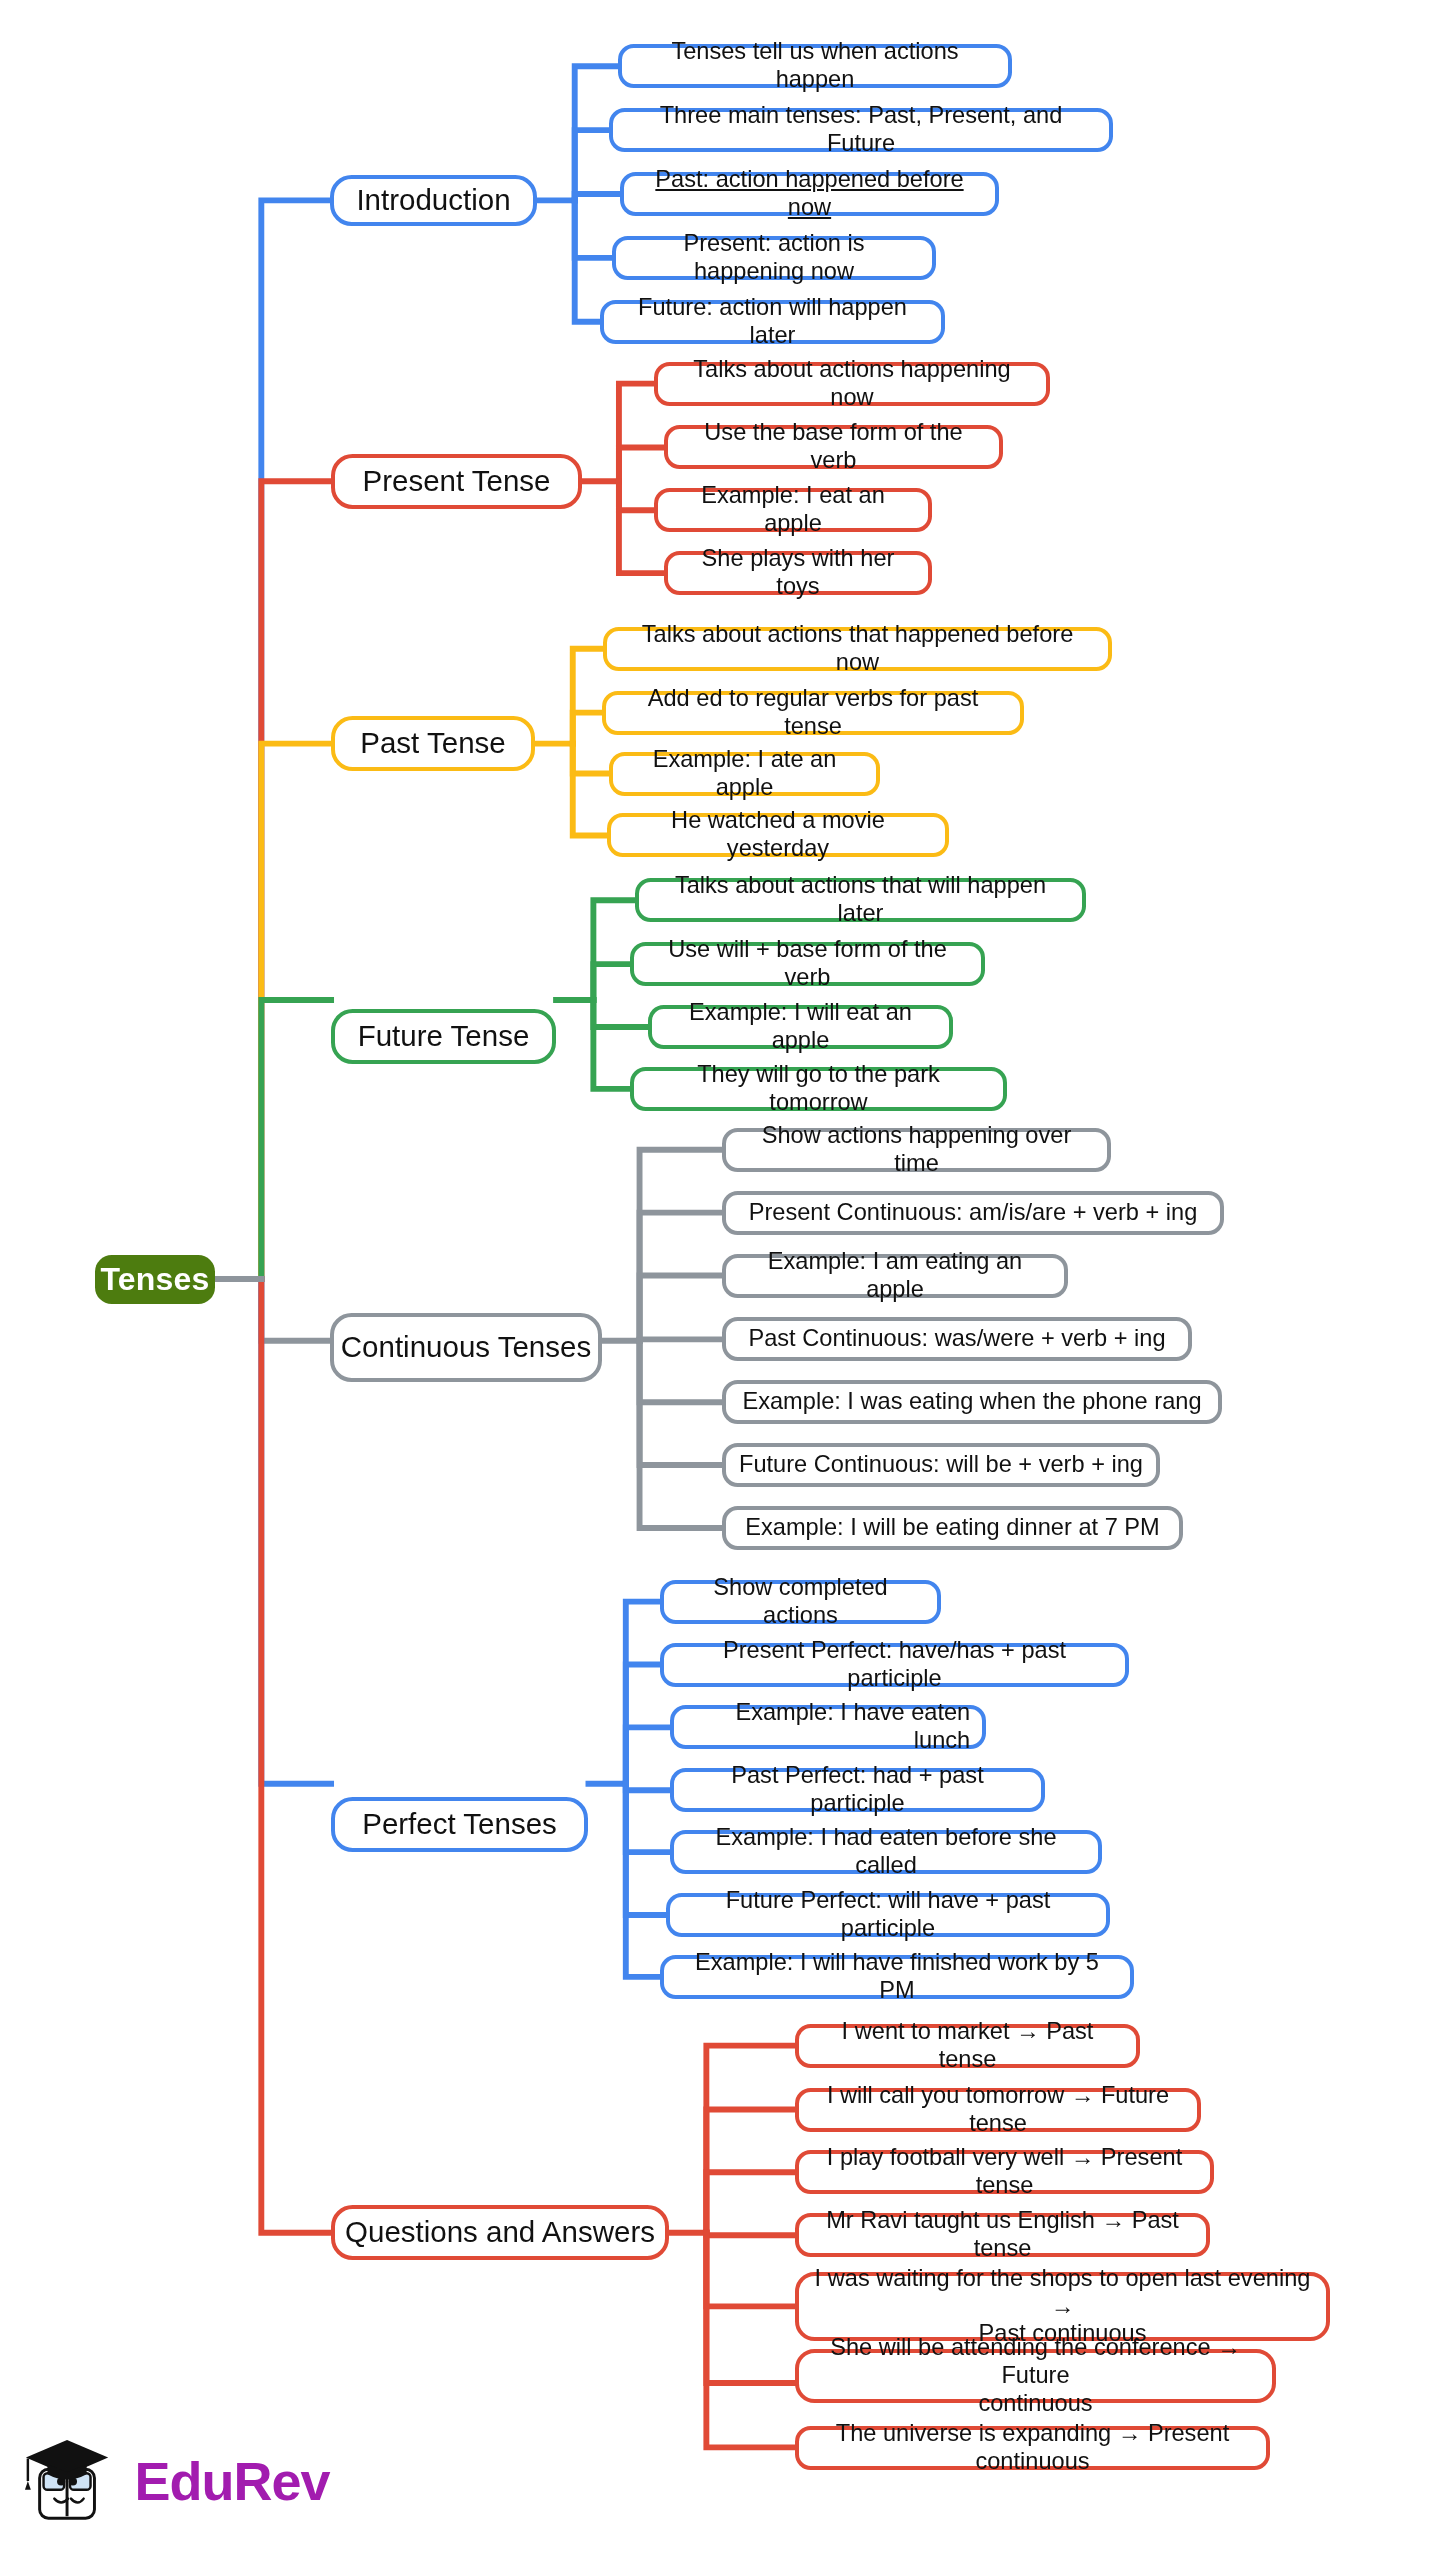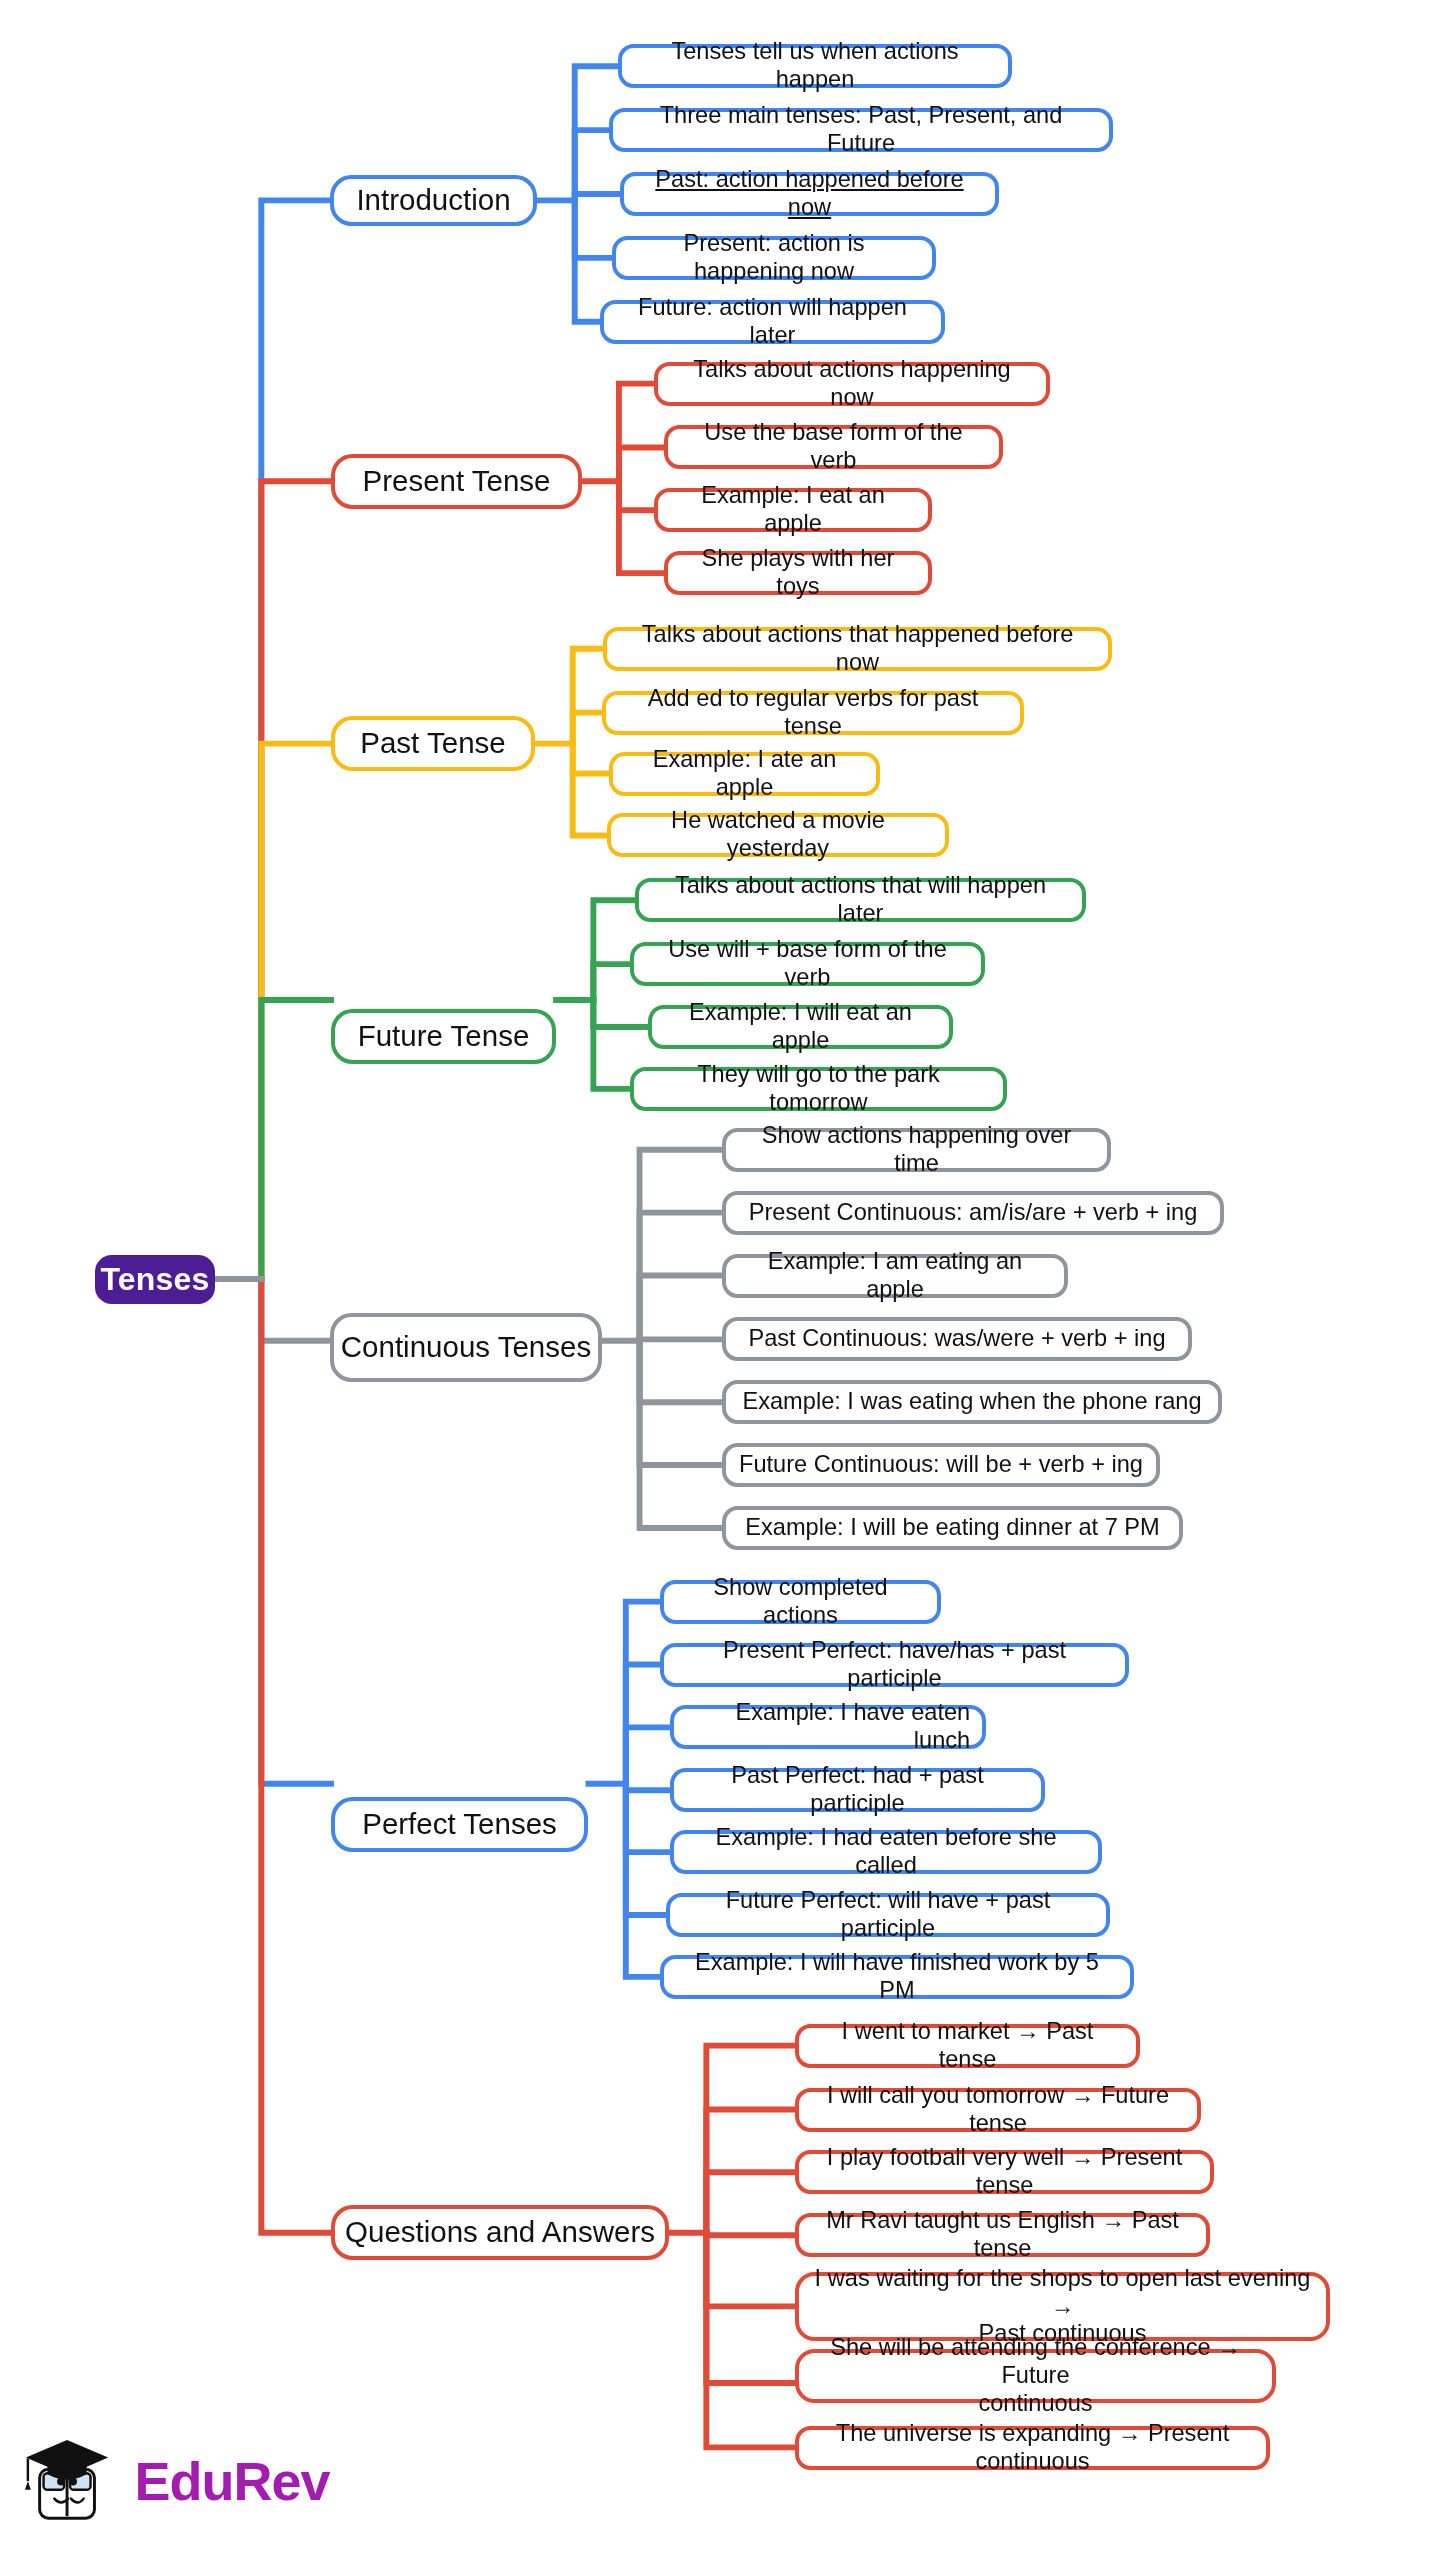--- a/index.html
+++ b/index.html
@@ -31,21 +31,21 @@
     background: #ffffff;
     display: flex;
     align-items: center;
     justify-content: center;
     text-align: center;
     color: #111111;
     line-height: 1.18;
     white-space: pre-line;
   }
   .node.root {
-    background: #4c1d95;
+    background: #4d7c0f;
     color: #ffffff;
     border: none;
     border-radius: 16.7px;
     font-size: 32px;
     font-weight: bold;
     letter-spacing: 0.2px;
   }
   .node.branch {
     border-width: 4.9px;
     border-style: solid;

